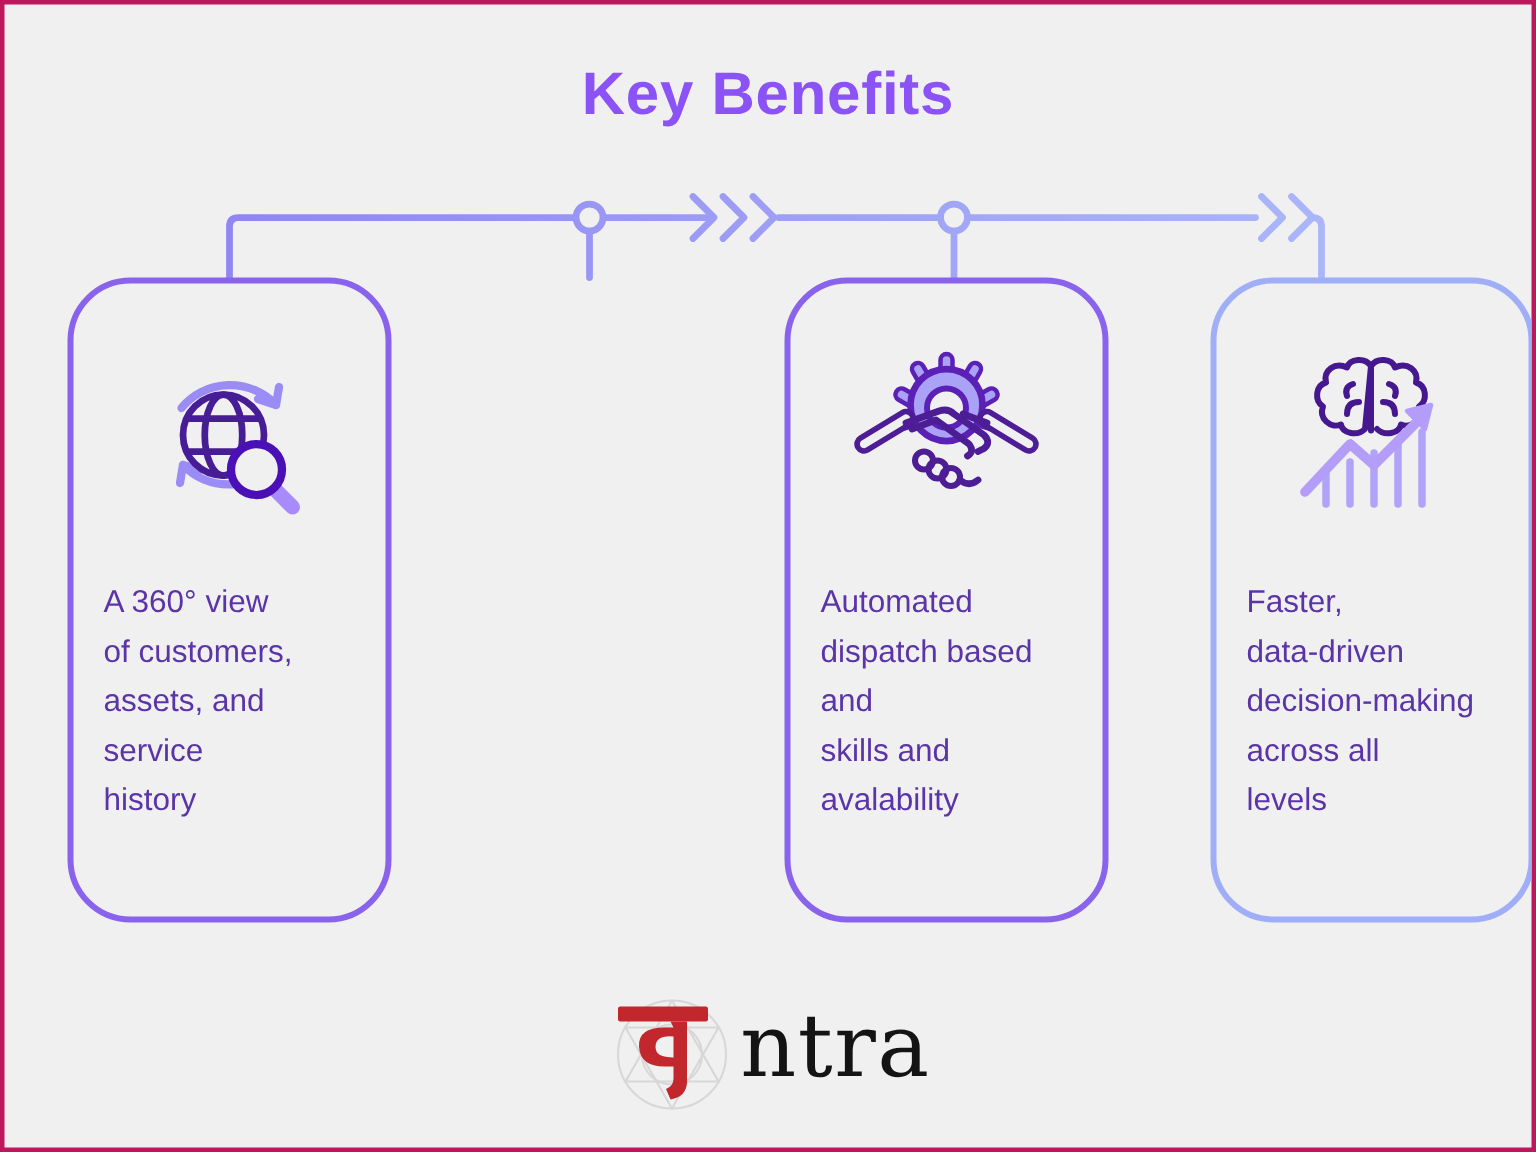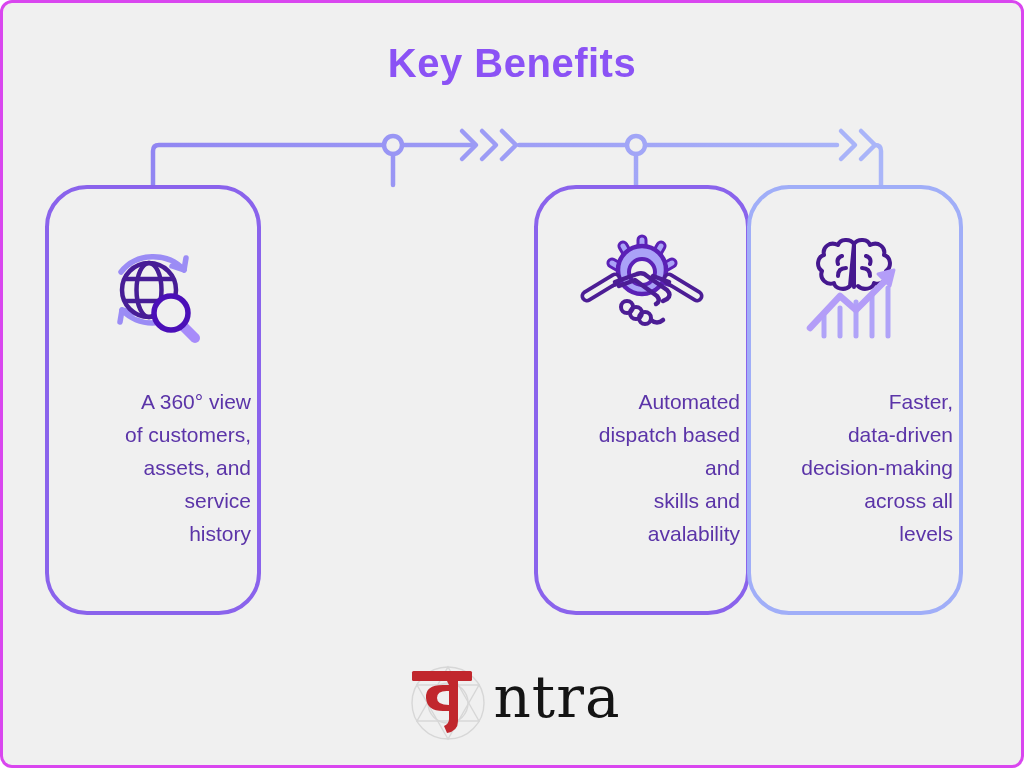--- a/index.html
+++ b/index.html
@@ -1,35 +1,35 @@
 <!DOCTYPE html>
 <html><head>
 <meta charset="utf-8">
 <style>
   html,body{margin:0;padding:0;background:#ffffff;}
   .frame{
     position:relative;width:1018px;height:762px;margin:0 auto;
-    background:#f0f0f0;border:3px solid #d946ef;border-radius:12px;
+    background:#f0f0f0;border:3px solid #be185d;border-radius:0;
     overflow:hidden;font-family:"Liberation Sans",sans-serif;
   }
   .title{
     position:absolute;top:38px;left:0;right:0;text-align:center;
     font-size:40px;font-weight:800;letter-spacing:.5px;color:#8b52f5;
   }
   .connector{position:absolute;top:112px;left:0;}
   .card{
     position:absolute;top:182px;width:208px;height:422px;
     border:4px solid #8a63ec;border-radius:42px;background:transparent;
   }
   .card.peri{border-color:#a0aef8;}
   .card .icon-wrap{
     height:128px;margin-top:38px;display:flex;align-items:center;justify-content:center;
   }
   .card-text{
-    margin-top:30px;padding:0 6px;text-align:right;white-space:pre-line;
+    margin-top:30px;padding:0 20px;text-align:left;white-space:pre-line;
     font-size:21px;line-height:33px;color:#5b34a8;
   }
   .logo{
     position:absolute;left:0;right:0;top:652px;height:92px;
     display:flex;align-items:center;justify-content:center;gap:2px;
   }
   .logo-rest{
     font-family:"DejaVu Serif","Liberation Serif",serif;
     font-size:58px;color:#141414;letter-spacing:1px;line-height:1;
     transform:translateY(-4px);
@@ -101,21 +101,21 @@
       </svg>
     </div>
     <div class="card-text">A 360° view
 of customers,
 assets, and
 service
 history</div>
   </div>
 
 
-  <div class="card" style="left:531px">
+  <div class="card" style="left:520px">
     <div class="icon-wrap">
       <svg width="126" height="122" viewBox="0 0 126 122">
         <g stroke-linecap="round" stroke-linejoin="round">
 
           <g>
             <g stroke="#5b21b6" stroke-width="11">
               <path d="M63,10 v8 M44,16 l4,7 M82,16 l-4,7 M33,33 l7,4 M93,33 l-7,4 M33,52 l7,-2 M93,52 l-7,-2"></path>
             </g>
             <g stroke="#aaa2f7" stroke-width="5">
               <path d="M63,10 v8 M44,16 l4,7 M82,16 l-4,7 M33,33 l7,4 M93,33 l-7,4 M33,52 l7,-2 M93,52 l-7,-2"></path>
@@ -140,21 +140,21 @@
         </g>
       </svg>
     </div>
     <div class="card-text">Automated
 dispatch based
 and
 skills and
 avalability</div>
   </div>
 
-  <div class="card peri" style="left:744px">
+  <div class="card peri" style="left:804px">
     <div class="icon-wrap">
       <svg width="118" height="118" viewBox="0 0 118 118">
         <g fill="none" stroke-linecap="round" stroke-linejoin="round">
 
           <g stroke="#45188f" stroke-width="4">
             <path d="M58,12 c-4,-6 -14,-5 -16,1 c-8,-4 -16,2 -14,10 c-7,2 -8,12 -2,16 c-3,8 5,15 12,12 c1,6 11,8 16,3 z"></path>
             <path d="M58,12 c4,-6 14,-5 16,1 c8,-4 16,2 14,10 c7,2 8,12 2,16 c3,8 -5,15 -12,12 c-1,6 -11,8 -16,3"></path>
             <path d="M58,12 V55"></path>
             <path d="M46,24 q-6,2 -4,8 M50,36 q-8,0 -8,8 M70,24 q6,2 4,8 M66,36 q8,0 8,8"></path>
           </g>

